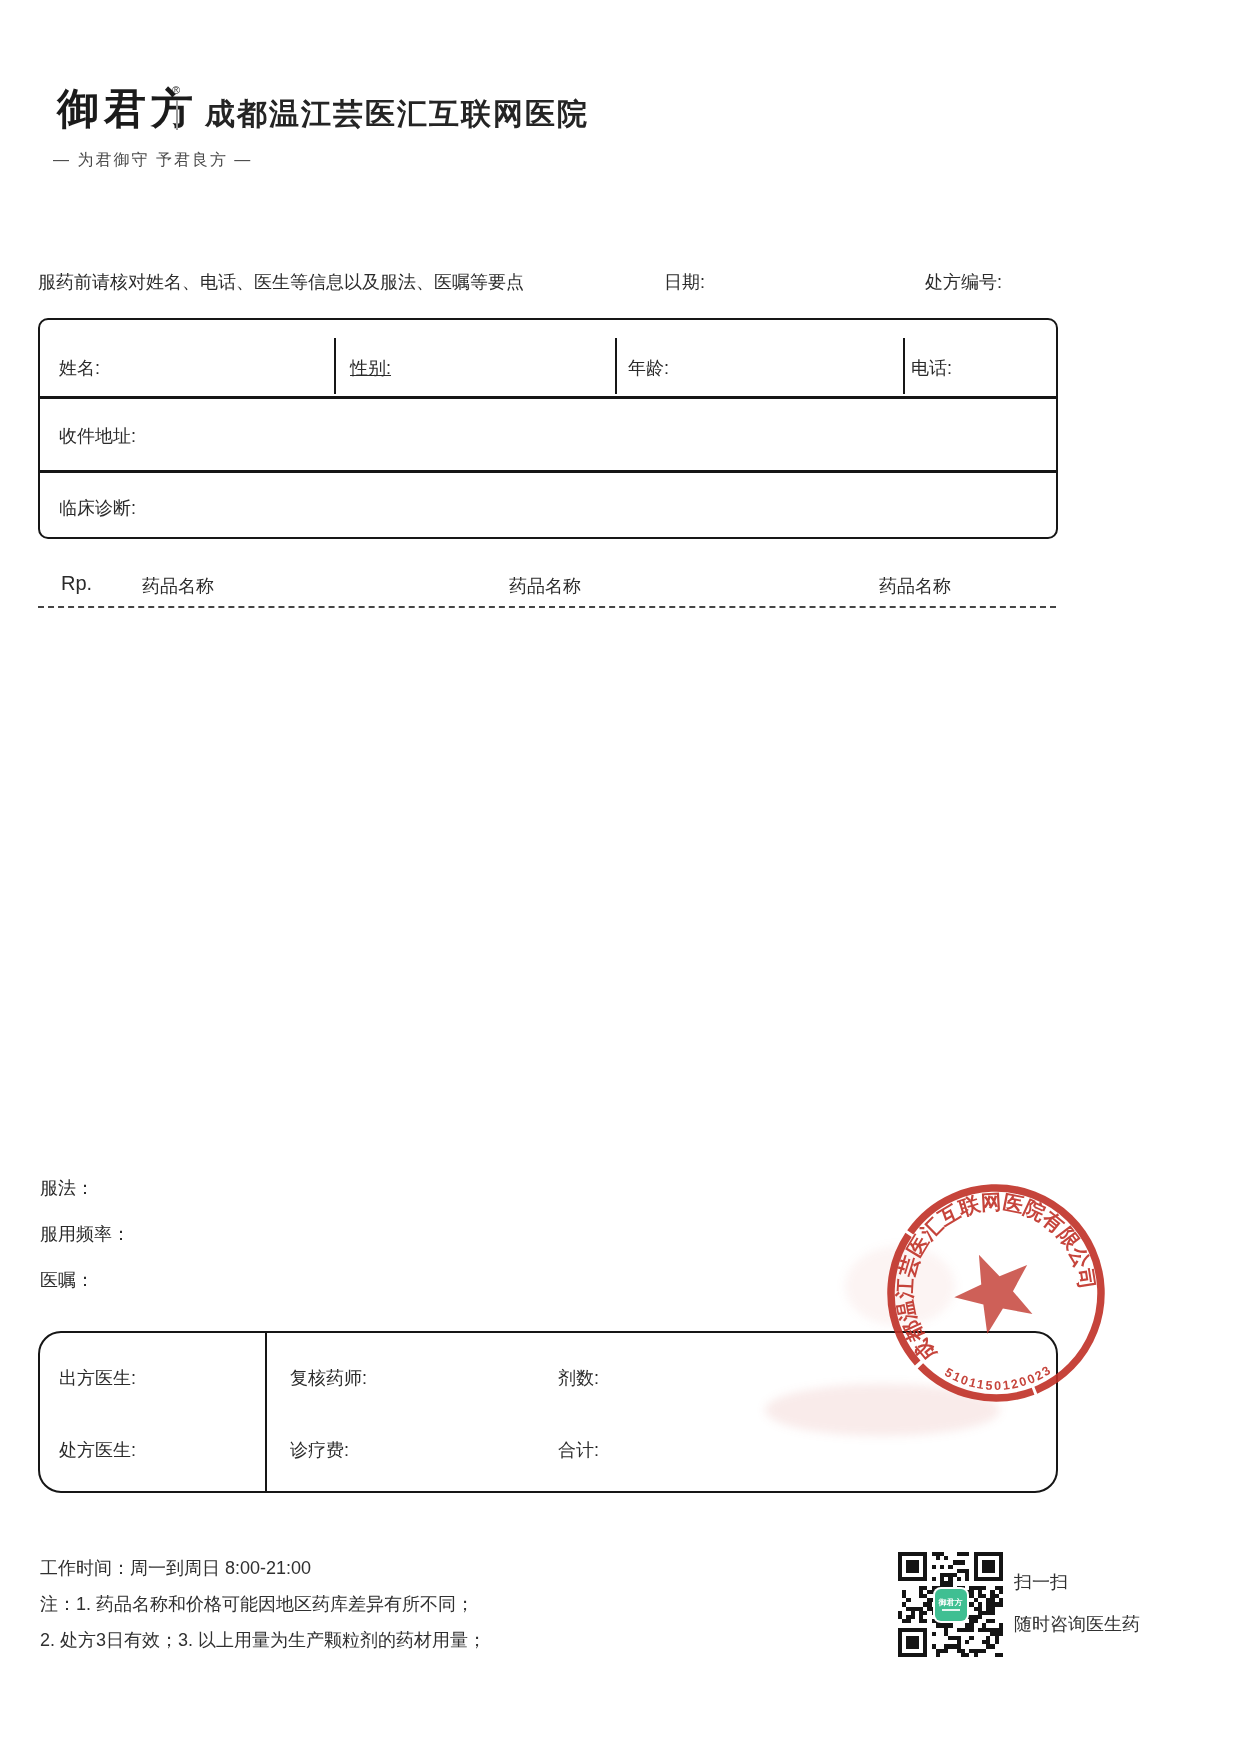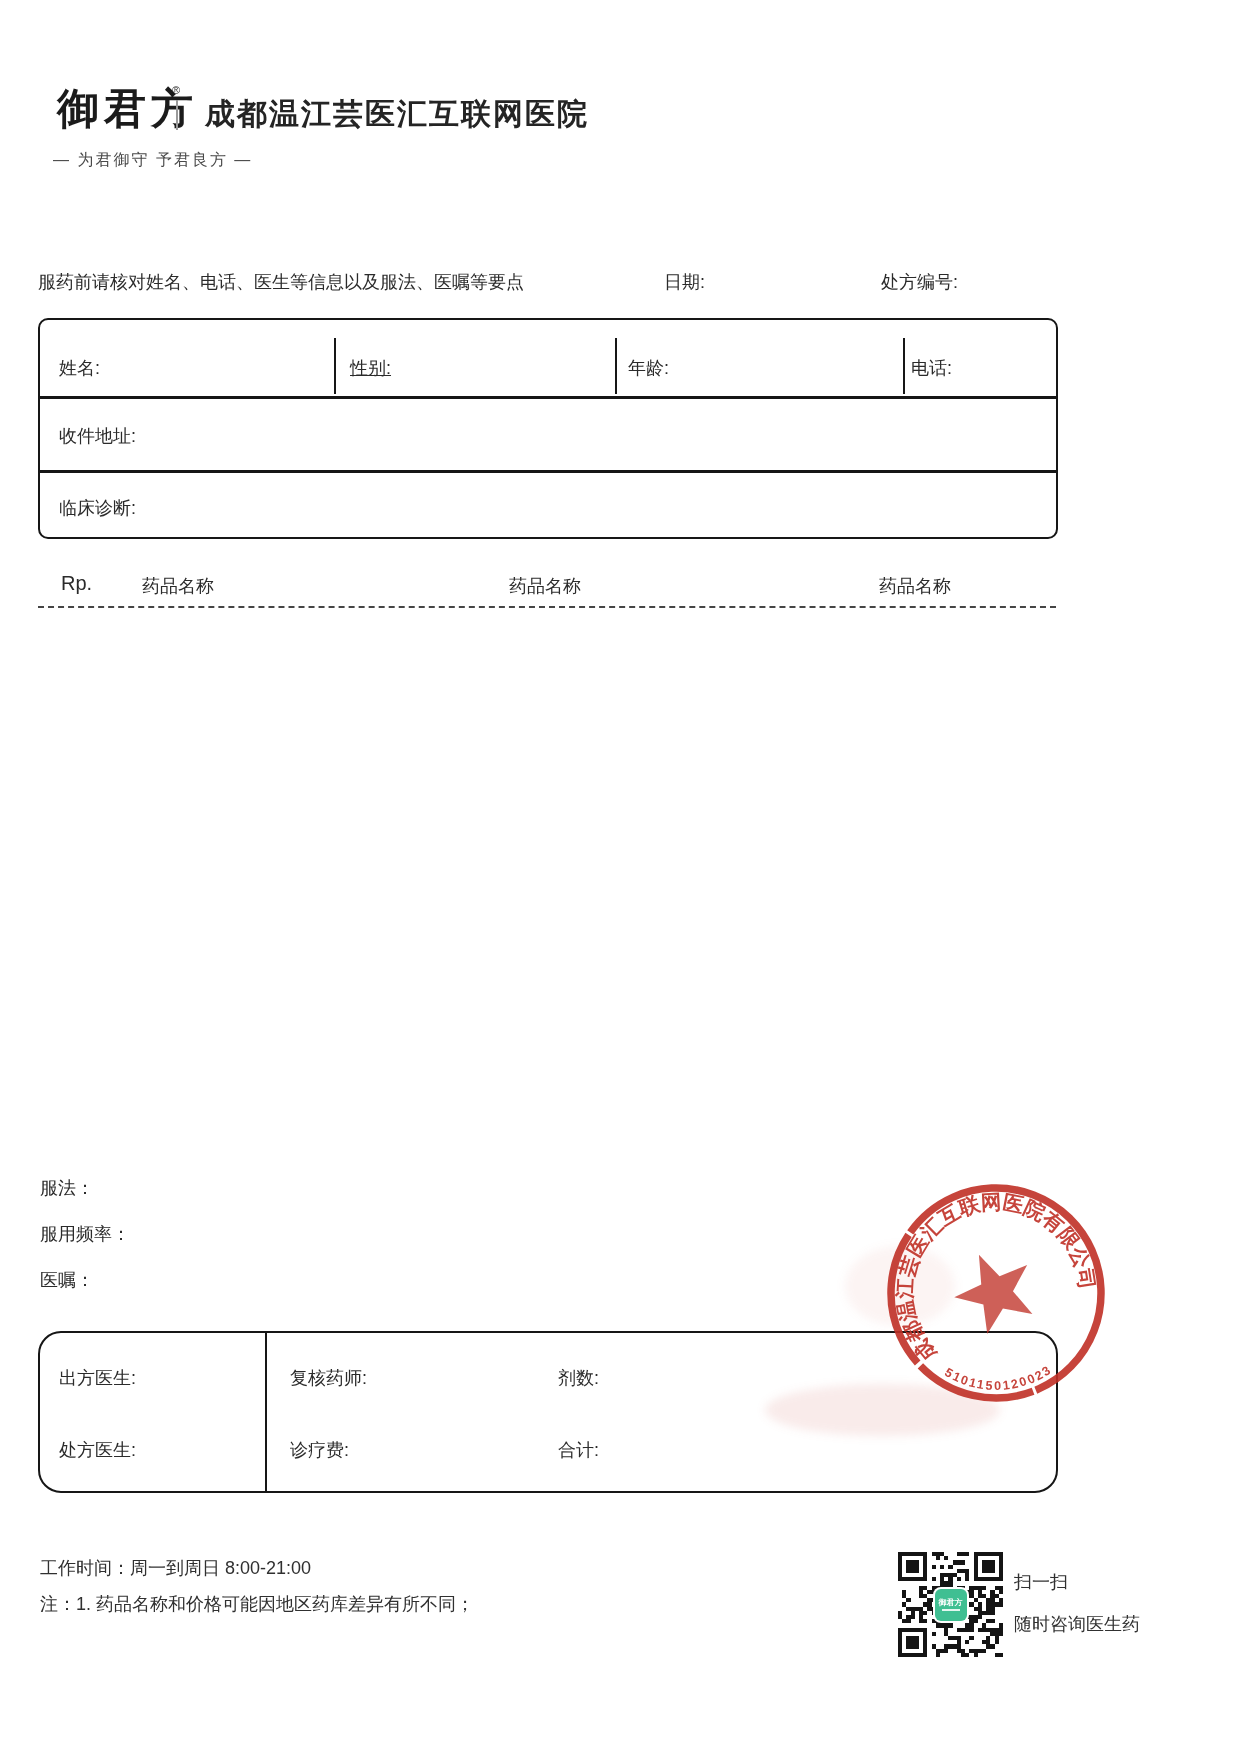--- a/index.html
+++ b/index.html
@@ -45,21 +45,21 @@
   <div class="abs" style="left:57px;top:88px;">
     <span class="logo-text">御君方</span>
   </div>
   <div class="abs logo-reg" style="left:172px;top:84px;">®</div>
   <div class="abs logo-vmark" style="left:176px;top:100px;"></div>
   <div class="abs logo-tagline" style="left:53px;top:150px;">— 为君御守  予君良方 —</div>
   <div class="abs lbl" style="left:38px;top:270px;">服药前请核对姓名、电话、医生等信息以及服法、医嘱等要点</div>
 
   <div class="abs hospital-title" style="left:205px;top:94px;">成都温江芸医汇互联网医院</div>
   <div class="abs lbl" style="left:664px;top:270px;">日期:</div>
-  <div class="abs lbl" style="left:881px;top:270px;">处方编号:</div>
+  <div class="abs lbl" style="left:925px;top:270px;">处方编号:</div>
 
   <div class="abs round-box" style="left:38px;top:318px;width:1016px;height:217px;">
     <div class="abs lbl" style="left:19px;top:36px;">姓名:</div>
     <div class="vline" style="left:294px;top:18px;height:56px;"></div>
     <div class="abs lbl" style="left:310px;top:36px;text-decoration:underline;">性别:</div>
     <div class="vline" style="left:575px;top:18px;height:56px;"></div>
     <div class="abs lbl" style="left:588px;top:36px;">年龄:</div>
     <div class="vline" style="left:863px;top:18px;height:56px;"></div>
     <div class="abs lbl" style="left:871px;top:36px;">电话:</div>
 
@@ -106,20 +106,21 @@
         <polygon fill="#c03026" fill-opacity=".85" points="113,71 123,99.2 152.9,100 129.2,118.3 137.7,147 113,130 88.3,147 96.8,118.3 73.1,100 103,99.2"></polygon>
         <text font-size="12.5" font-weight="700" fill="#c03026" letter-spacing="2" font-family="Liberation Sans, DejaVu Sans, sans-serif">
           <textPath href="#sealNumArc" startOffset="6">5101150120023</textPath>
         </text>
       </g>
     </svg>
   </div>
 
   <div class="abs footer-line" style="left:40px;top:1556px;">工作时间：周一到周日 8:00-21:00</div>
   <div class="abs footer-line" style="left:40px;top:1592px;">注：1. 药品名称和价格可能因地区药库差异有所不同；</div>
+  <div class="abs footer-line" style="left:40px;top:1628px;">2. 处方3日有效；3. 以上用量为生产颗粒剂的药材用量；</div>
 
   <div class="abs qr-box" style="left:898px;top:1552px;">
     <svg id="qr-svg" width="105" height="105" viewBox="0 0 25 25" shape-rendering="crispEdges">
         <rect x="0" y="0" width="1" height="1" fill="#141414"></rect>
         <rect x="1" y="0" width="1" height="1" fill="#141414"></rect>
         <rect x="2" y="0" width="1" height="1" fill="#141414"></rect>
         <rect x="3" y="0" width="1" height="1" fill="#141414"></rect>
         <rect x="4" y="0" width="1" height="1" fill="#141414"></rect>
         <rect x="5" y="0" width="1" height="1" fill="#141414"></rect>
         <rect x="6" y="0" width="1" height="1" fill="#141414"></rect>

